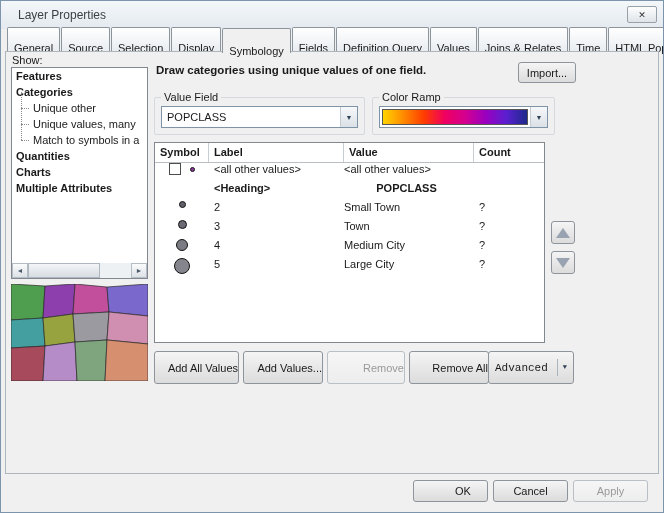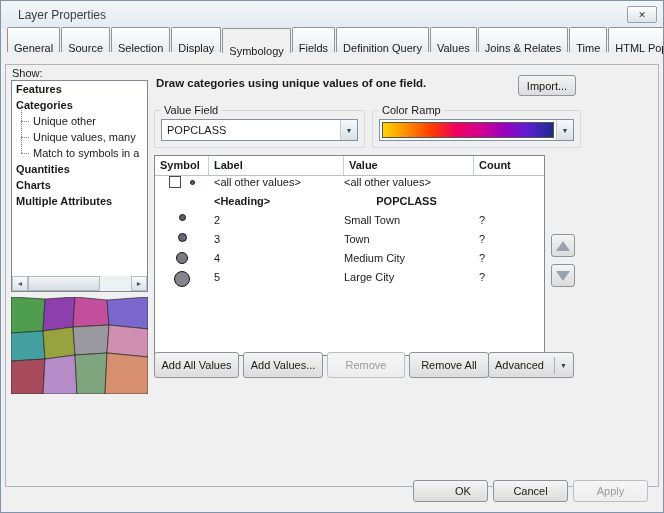--- a/index.html
+++ b/index.html
@@ -18,21 +18,21 @@
     background:linear-gradient(#fdfdfd,#dfe4e9);
     font-size:9px;color:#333;display:flex;align-items:center;justify-content:center;padding:0;}
   
   .tabstrip{position:absolute;left:6px;top:30px;width:654px;height:21px;
     display:flex;align-items:flex-end;}
   .tab{height:17px;line-height:16px;padding:12px 6px;margin-right:1px;white-space:nowrap;
     background:linear-gradient(#ffffff,#e8ecf0);
     border:1px solid #8c949c;border-bottom:none;border-radius:2px 2px 0 0;}
   .tab.active{height:21px;line-height:20px;background:#f0f0f0;position:relative;z-index:3;margin-bottom:-1px;}
   .tabpage{position:absolute;left:4px;top:50px;width:654px;height:423px;
-    border:1px solid #aeb6bc;background:#f0f0f0;margin-top:13px;}
+    border:1px solid #aeb6bc;background:#f0f0f0;}
   
   .show-label{position:absolute;left:6px;top:2px;}
   .tree{position:absolute;left:5px;top:15px;width:137px;height:212px;
     background:#fff;border:1px solid #828790;overflow:hidden;}
   .tree-item{height:16px;line-height:16px;padding-left:4px;white-space:nowrap;}
   .tree-item.bold{font-weight:bold;}
   .tree-item.child{padding-left:21px;position:relative;font-weight:normal;}
   .tree-item.child::before{content:"";position:absolute;left:9px;top:8px;width:8px;border-top:1px dotted #8a8a8a;}
   .tree-item.child::after{content:"";position:absolute;left:9px;top:-8px;height:16px;border-left:1px dotted #8a8a8a;}
   .hscroll{position:absolute;left:0;right:0;bottom:0;height:15px;background:#eef1f4;display:flex;}
@@ -45,21 +45,21 @@
   .map{position:absolute;left:5px;top:232px;width:137px;height:97px;}
   
   .desc{position:absolute;left:150px;top:12px;font-weight:bold;font-size:11.5px;}
   .btn{font-family:"Liberation Sans",sans-serif;font-size:11px;color:#1a1a1a;
     border:1px solid #8e949b;border-radius:3px;text-align:center;padding:0;
     background:linear-gradient(#f5f5f5,#e9e9e9 45%,#dcdcdc);}
   .btn.disabled{color:#9a9a9a;border-color:#b9bfc4;background:linear-gradient(#f6f6f6,#ededed);}
   .import-btn{position:absolute;left:512px;top:10px;width:58px;height:21px;}
   .group{position:absolute;border:1px solid #d5d9dd;border-radius:2px;}
   .group-valuefield{left:148px;top:45px;width:211px;height:38px;}
-  .group-colorramp{left:366px;top:45px;width:209px;height:38px;}
+  .group-colorramp{left:366px;top:45px;width:183px;height:38px;}
   .group-label{position:absolute;top:-8px;left:6px;background:#f0f0f0;padding:0 3px;line-height:14px;}
   .combo{position:absolute;left:6px;right:6px;top:8px;height:22px;background:#fff;
     border:1px solid #7f93a6;display:flex;}
   .combo-text{flex:1;line-height:20px;padding-left:5px;overflow:hidden;white-space:nowrap;}
   .combo-arrow{width:17px;flex:none;border-left:1px solid #c2cad2;
     background:linear-gradient(#f6f8fa,#dbe1e7);
     font-size:7px;color:#2f4256;display:flex;align-items:center;justify-content:center;}
   .ramp-swatch{flex:1;margin:2px;border:1px solid #555;}
   
   .vtable{position:absolute;left:148px;top:90px;width:391px;height:201px;background:#fff;
@@ -78,26 +78,26 @@
   .center{text-align:center;padding-left:0;}
   .checkbox{width:12px;height:12px;border:1px solid #4c4c4c;background:#fff;margin-right:9px;flex:none;}
   .dot{border-radius:50%;border:1px solid #141414;flex:none;display:inline-block;}
   
   .updown{position:absolute;width:24px;height:23px;display:flex;align-items:center;justify-content:center;}
   .ud-up{left:545px;top:169px;}
   .ud-down{left:545px;top:199px;}
   .tri-up{width:0;height:0;border-left:7px solid transparent;border-right:7px solid transparent;border-bottom:10px solid #98a2b0;}
   .tri-down{width:0;height:0;border-left:7px solid transparent;border-right:7px solid transparent;border-top:10px solid #98a2b0;}
   
-  .action{position:absolute;top:287px;height:26px;}
+  .action{position:absolute;top:299px;height:33px;text-align:right;}
   .b-addall{left:148px;width:85px;}
   .b-addvalues{left:237px;width:80px;}
   .b-remove{left:321px;width:78px;}
   .b-removeall{left:403px;width:80px;}
-  .b-advanced{left:482px;width:86px;display:flex;align-items:center;justify-content:space-between;padding:8px 6px;}
+  .b-advanced{left:482px;width:86px;display:flex;align-items:center;justify-content:space-between;padding:8px 6px;font-family:Liberation Mono, monospace;}
   .adv-caret{font-size:7px;color:#2f4256;border-left:1px solid #aab2ba;padding-left:5px;line-height:17px;}
   
   .footer-btn{position:absolute;top:479px;width:75px;height:22px;}
   .f-ok{left:412px;padding-left:25px;}
   .f-cancel{left:492px;}
   .f-apply{left:572px;}
 </style>
 </head>
 <body>
 

